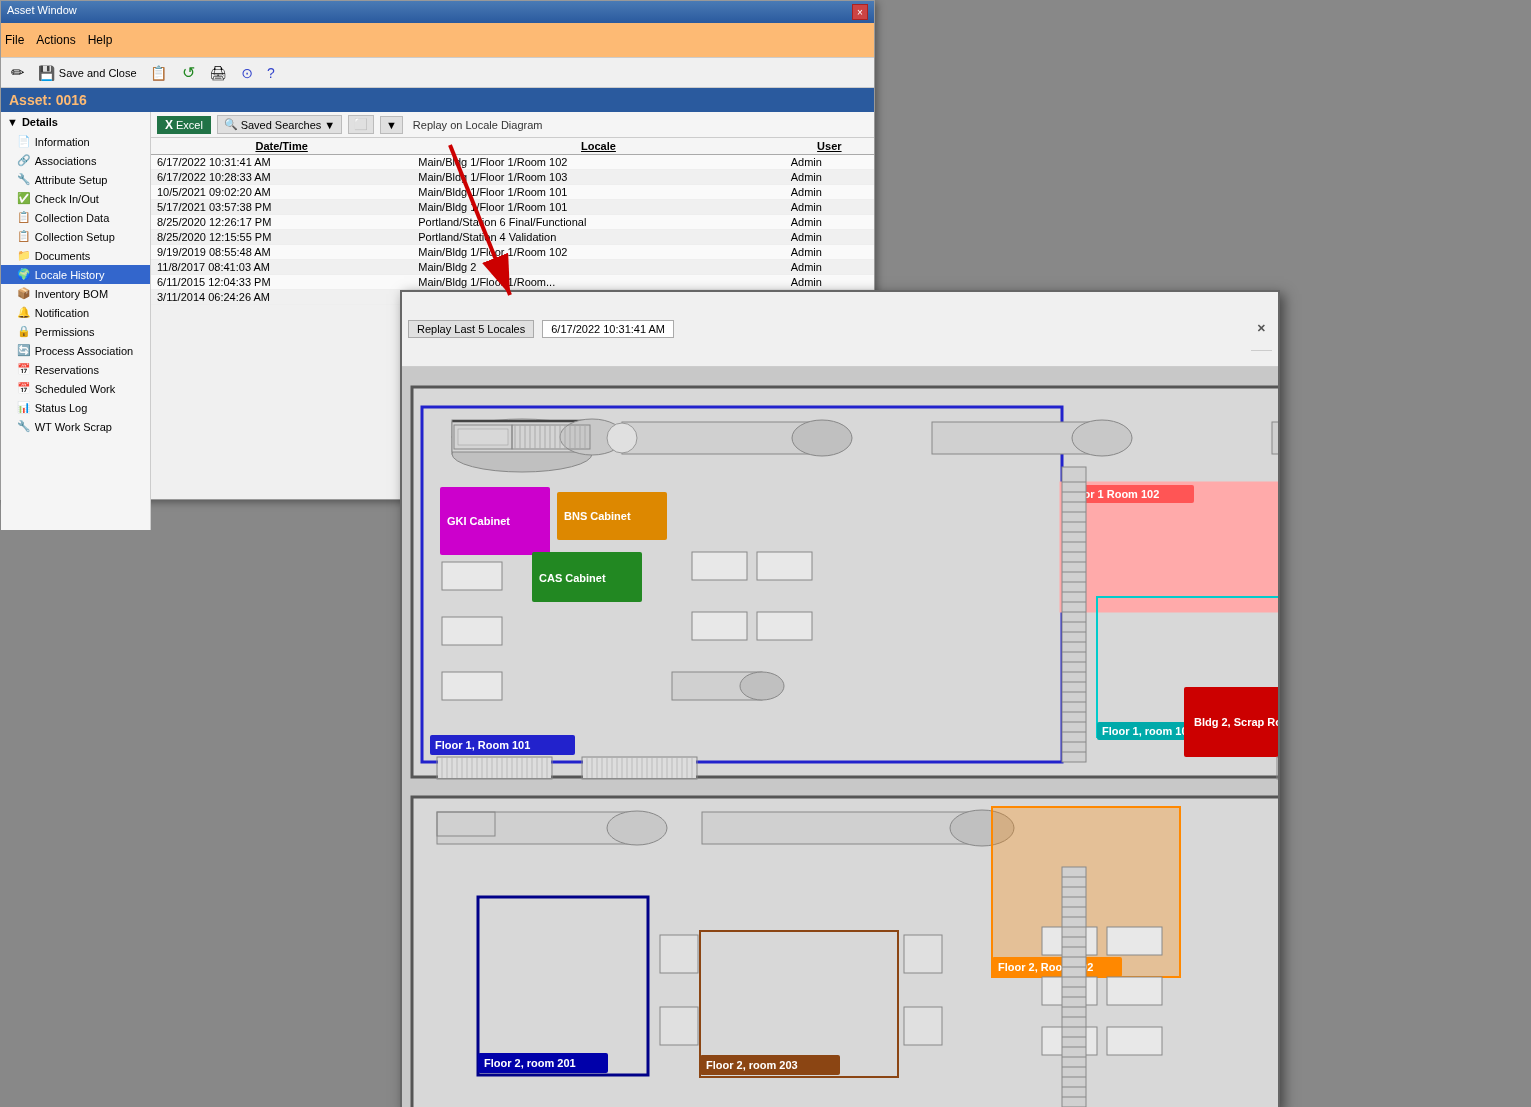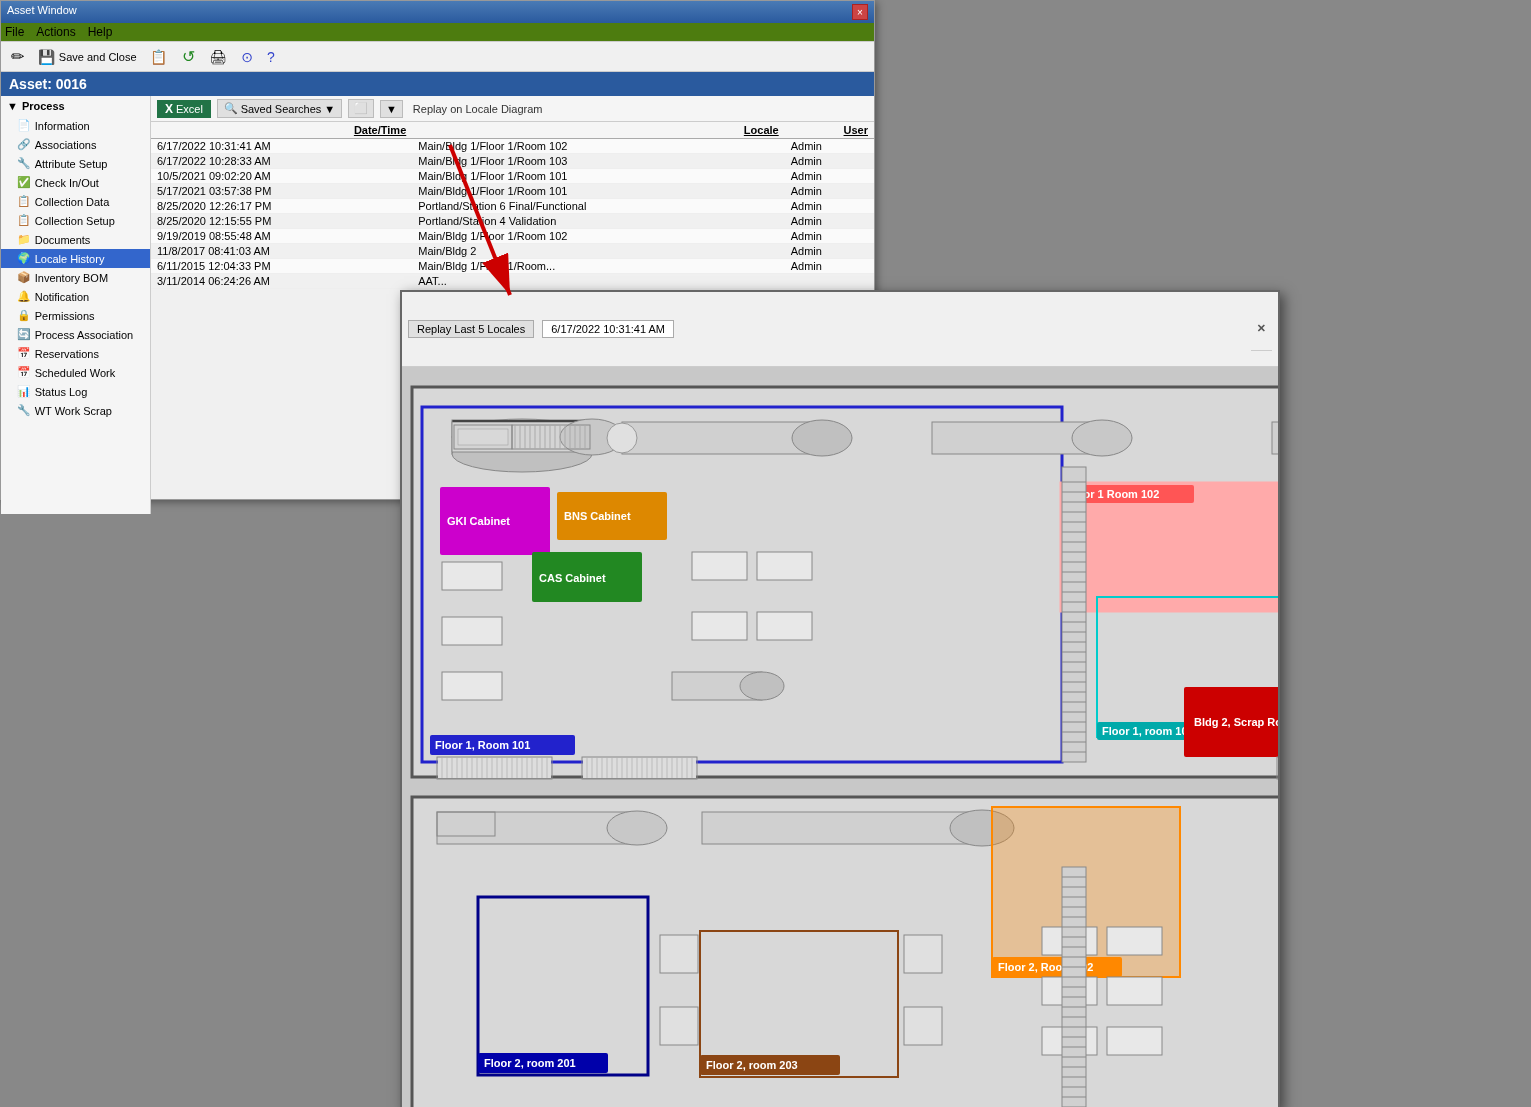--- a/index.html
+++ b/index.html
@@ -30,22 +30,22 @@
       width: 16px; height: 16px;
       background: #cc4444;
       border: 1px solid #aa2222;
       color: white;
       font-size: 10px;
       display: flex; align-items: center; justify-content: center;
       cursor: pointer;
     }
 
     .menu-bar {
-      background: #4d7c0f;
-      padding: 2px 4px;
+      background: #fdba74;
+      padding: 10px 4px;
       display: flex; gap: 12px;
       border-bottom: 1px solid #ccc;
       font-size: 12px;
     }
     .menu-bar span { cursor: pointer; }
 
     .toolbar {
       background: #f0f0f0;
       padding: 3px 6px;
       display: flex; align-items: center; gap: 6px;
@@ -53,21 +53,21 @@
     }
     .toolbar-btn {
       display: flex; align-items: center; gap: 3px;
       background: none; border: none; cursor: pointer;
       font-size: 11px;
       padding: 2px 4px;
     }
 
     .asset-header {
       background: #2a5a9e;
-      color: #ffffff;
+      color: #fdba74;
       padding: 4px 8px;
       font-size: 14px;
       font-weight: bold;
     }
 
     .main-content {
       display: flex;
       height: calc(100% - 80px);
     }
 
@@ -123,21 +123,21 @@
       padding: 2px 5px; font-size: 11px; cursor: pointer;
     }
     .replay-label { font-size: 11px; margin-left: 4px; color: #333; }
 
     .data-table {
       width: 100%;
       border-collapse: collapse;
       font-size: 11px;
     }
     .data-table th {
-      text-align: right;
+      text-align: center;
       padding: 2px 6px;
       border-bottom: 1px solid #aaa;
       font-weight: bold;
       text-decoration: underline;
       background: #f5f5f5;
       position: sticky; top: 0;
     }
     .data-table td {
       padding: 1px 6px;
       border-bottom: 1px solid #eee;
@@ -237,21 +237,21 @@
 
   <div class="asset-header">
     <span>Asset: 0016</span>
   </div>
 
   <div class="main-content">
 
     <div class="sidebar">
       <div class="sidebar-section">
         <span>▼</span>
-        <span>Process</span>
+        <span>Details</span>
       </div>
       <div class="sidebar-item">
         <span>📄</span>
         <span>Information</span>
       </div>
       <div class="sidebar-item">
         <span style="color:#cc3300;">🔗</span>
         <span>Associations</span>
       </div>
       <div class="sidebar-item">

